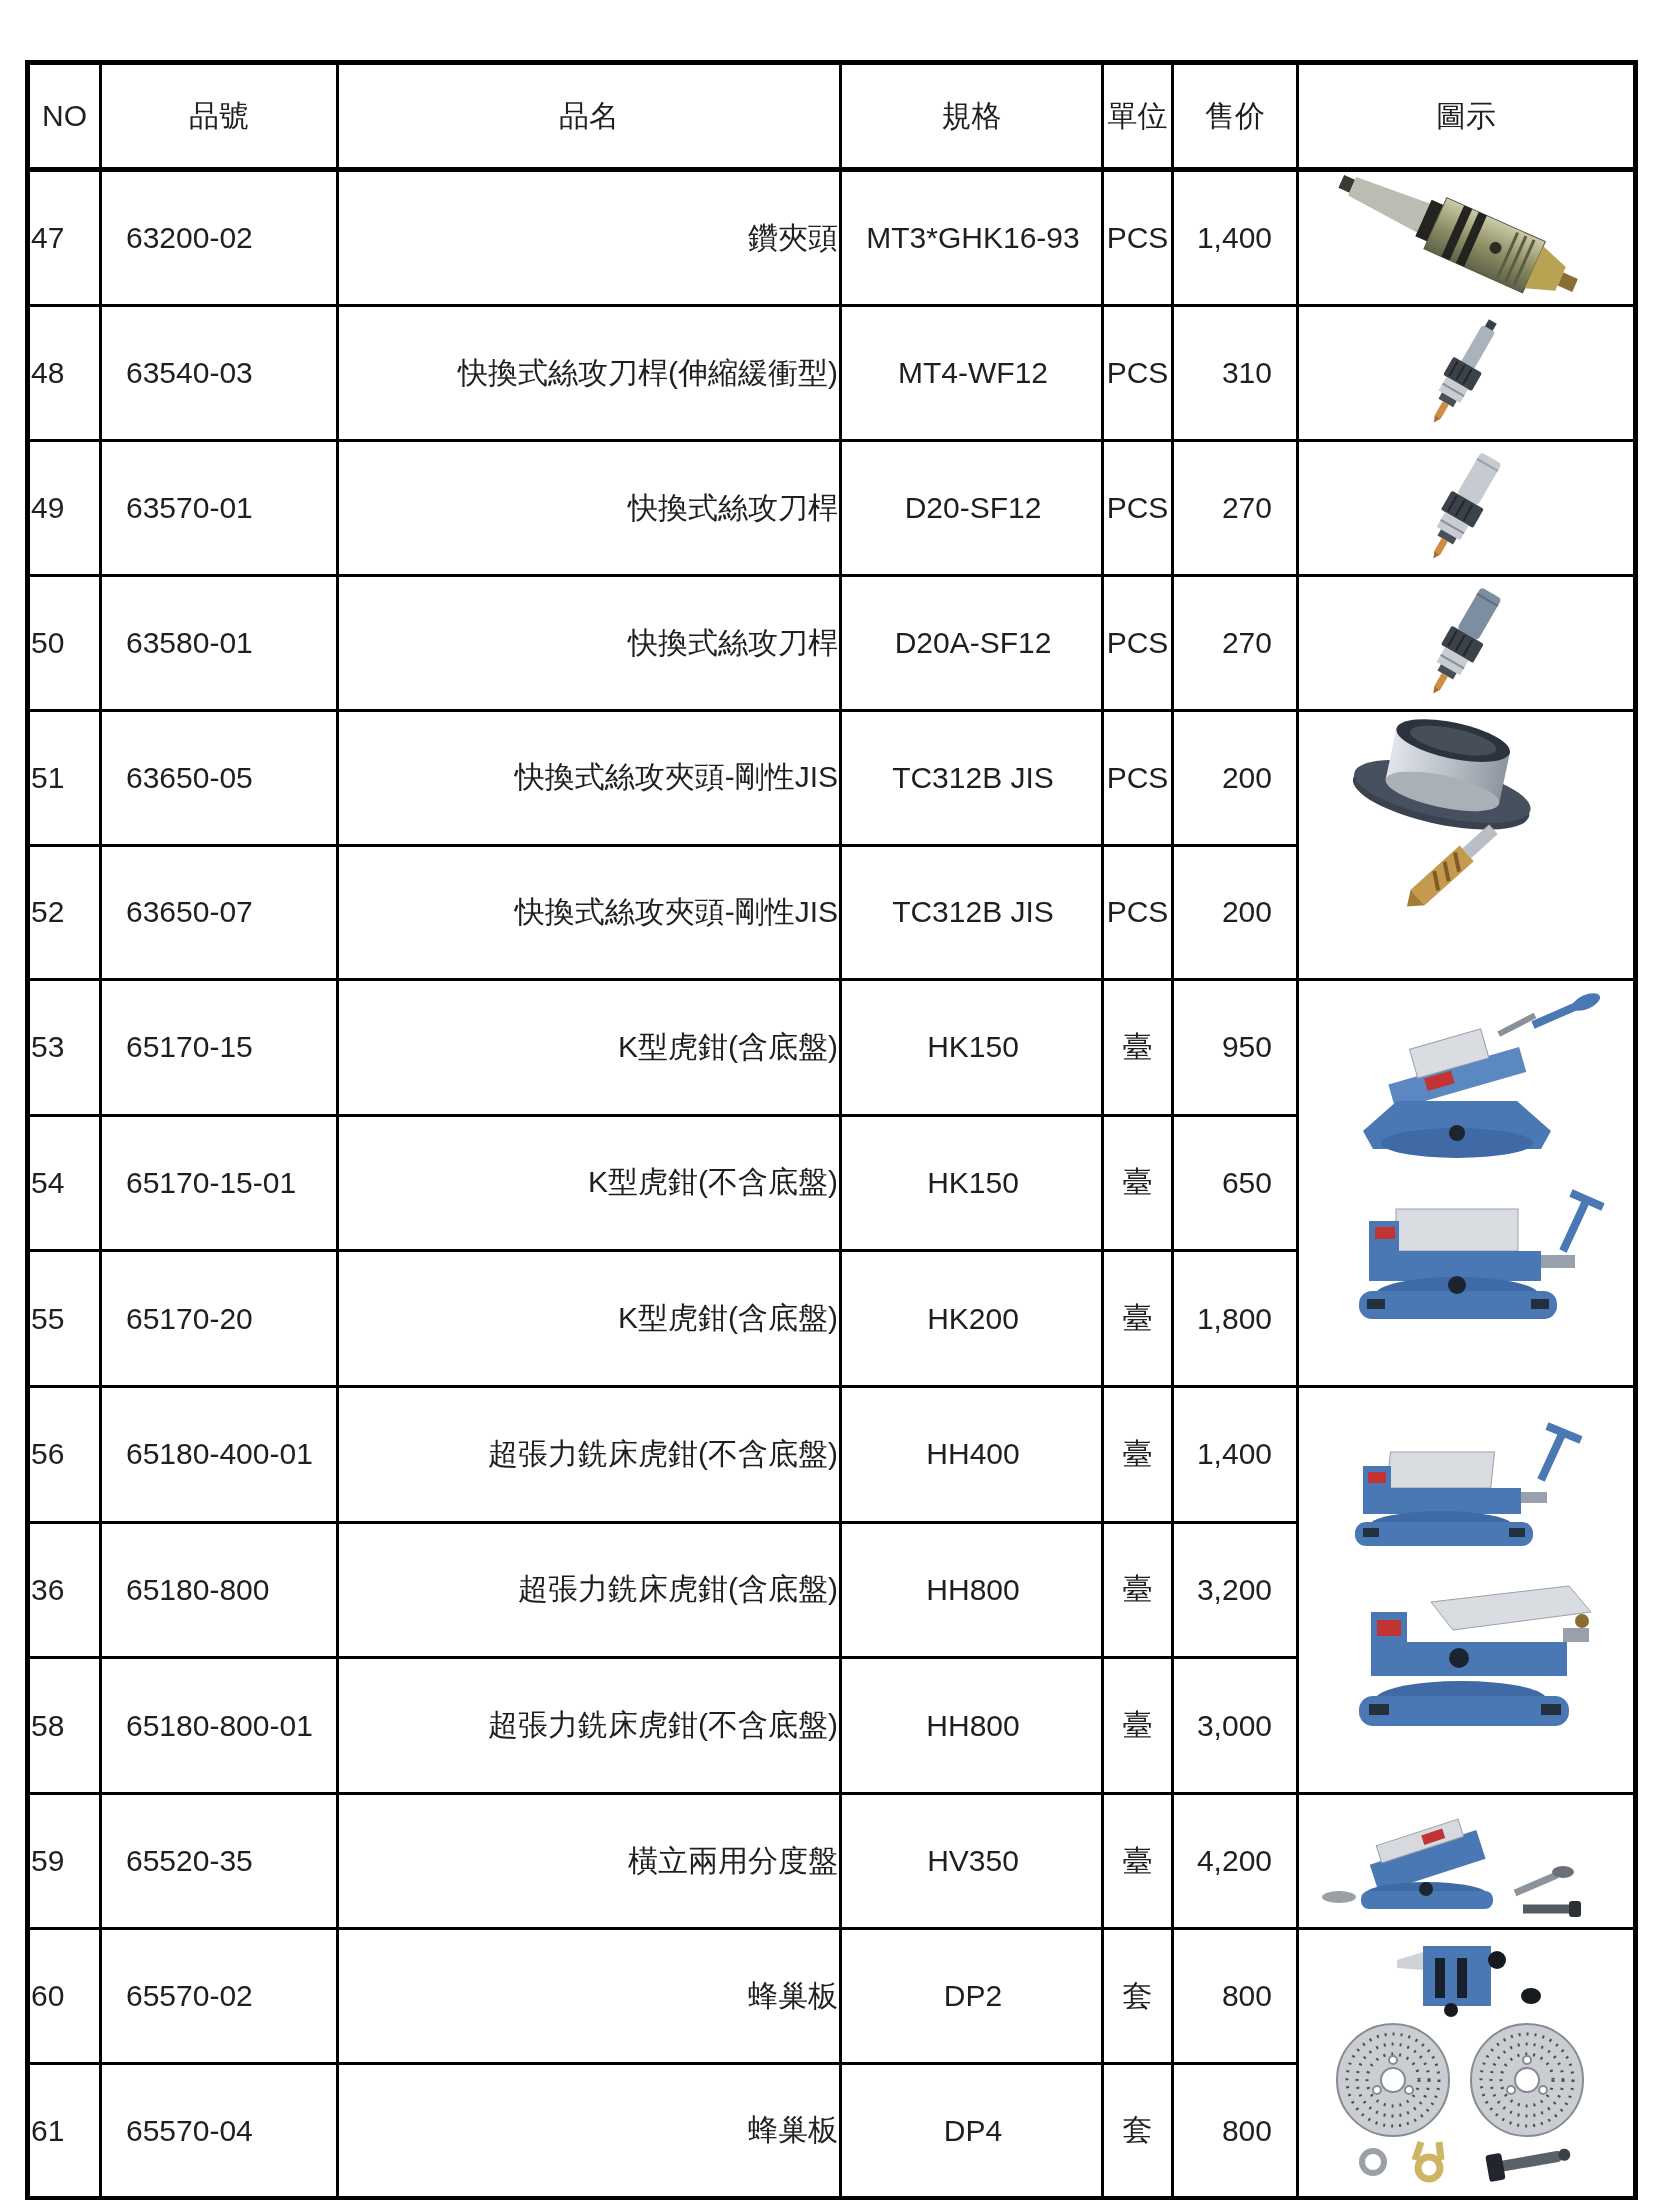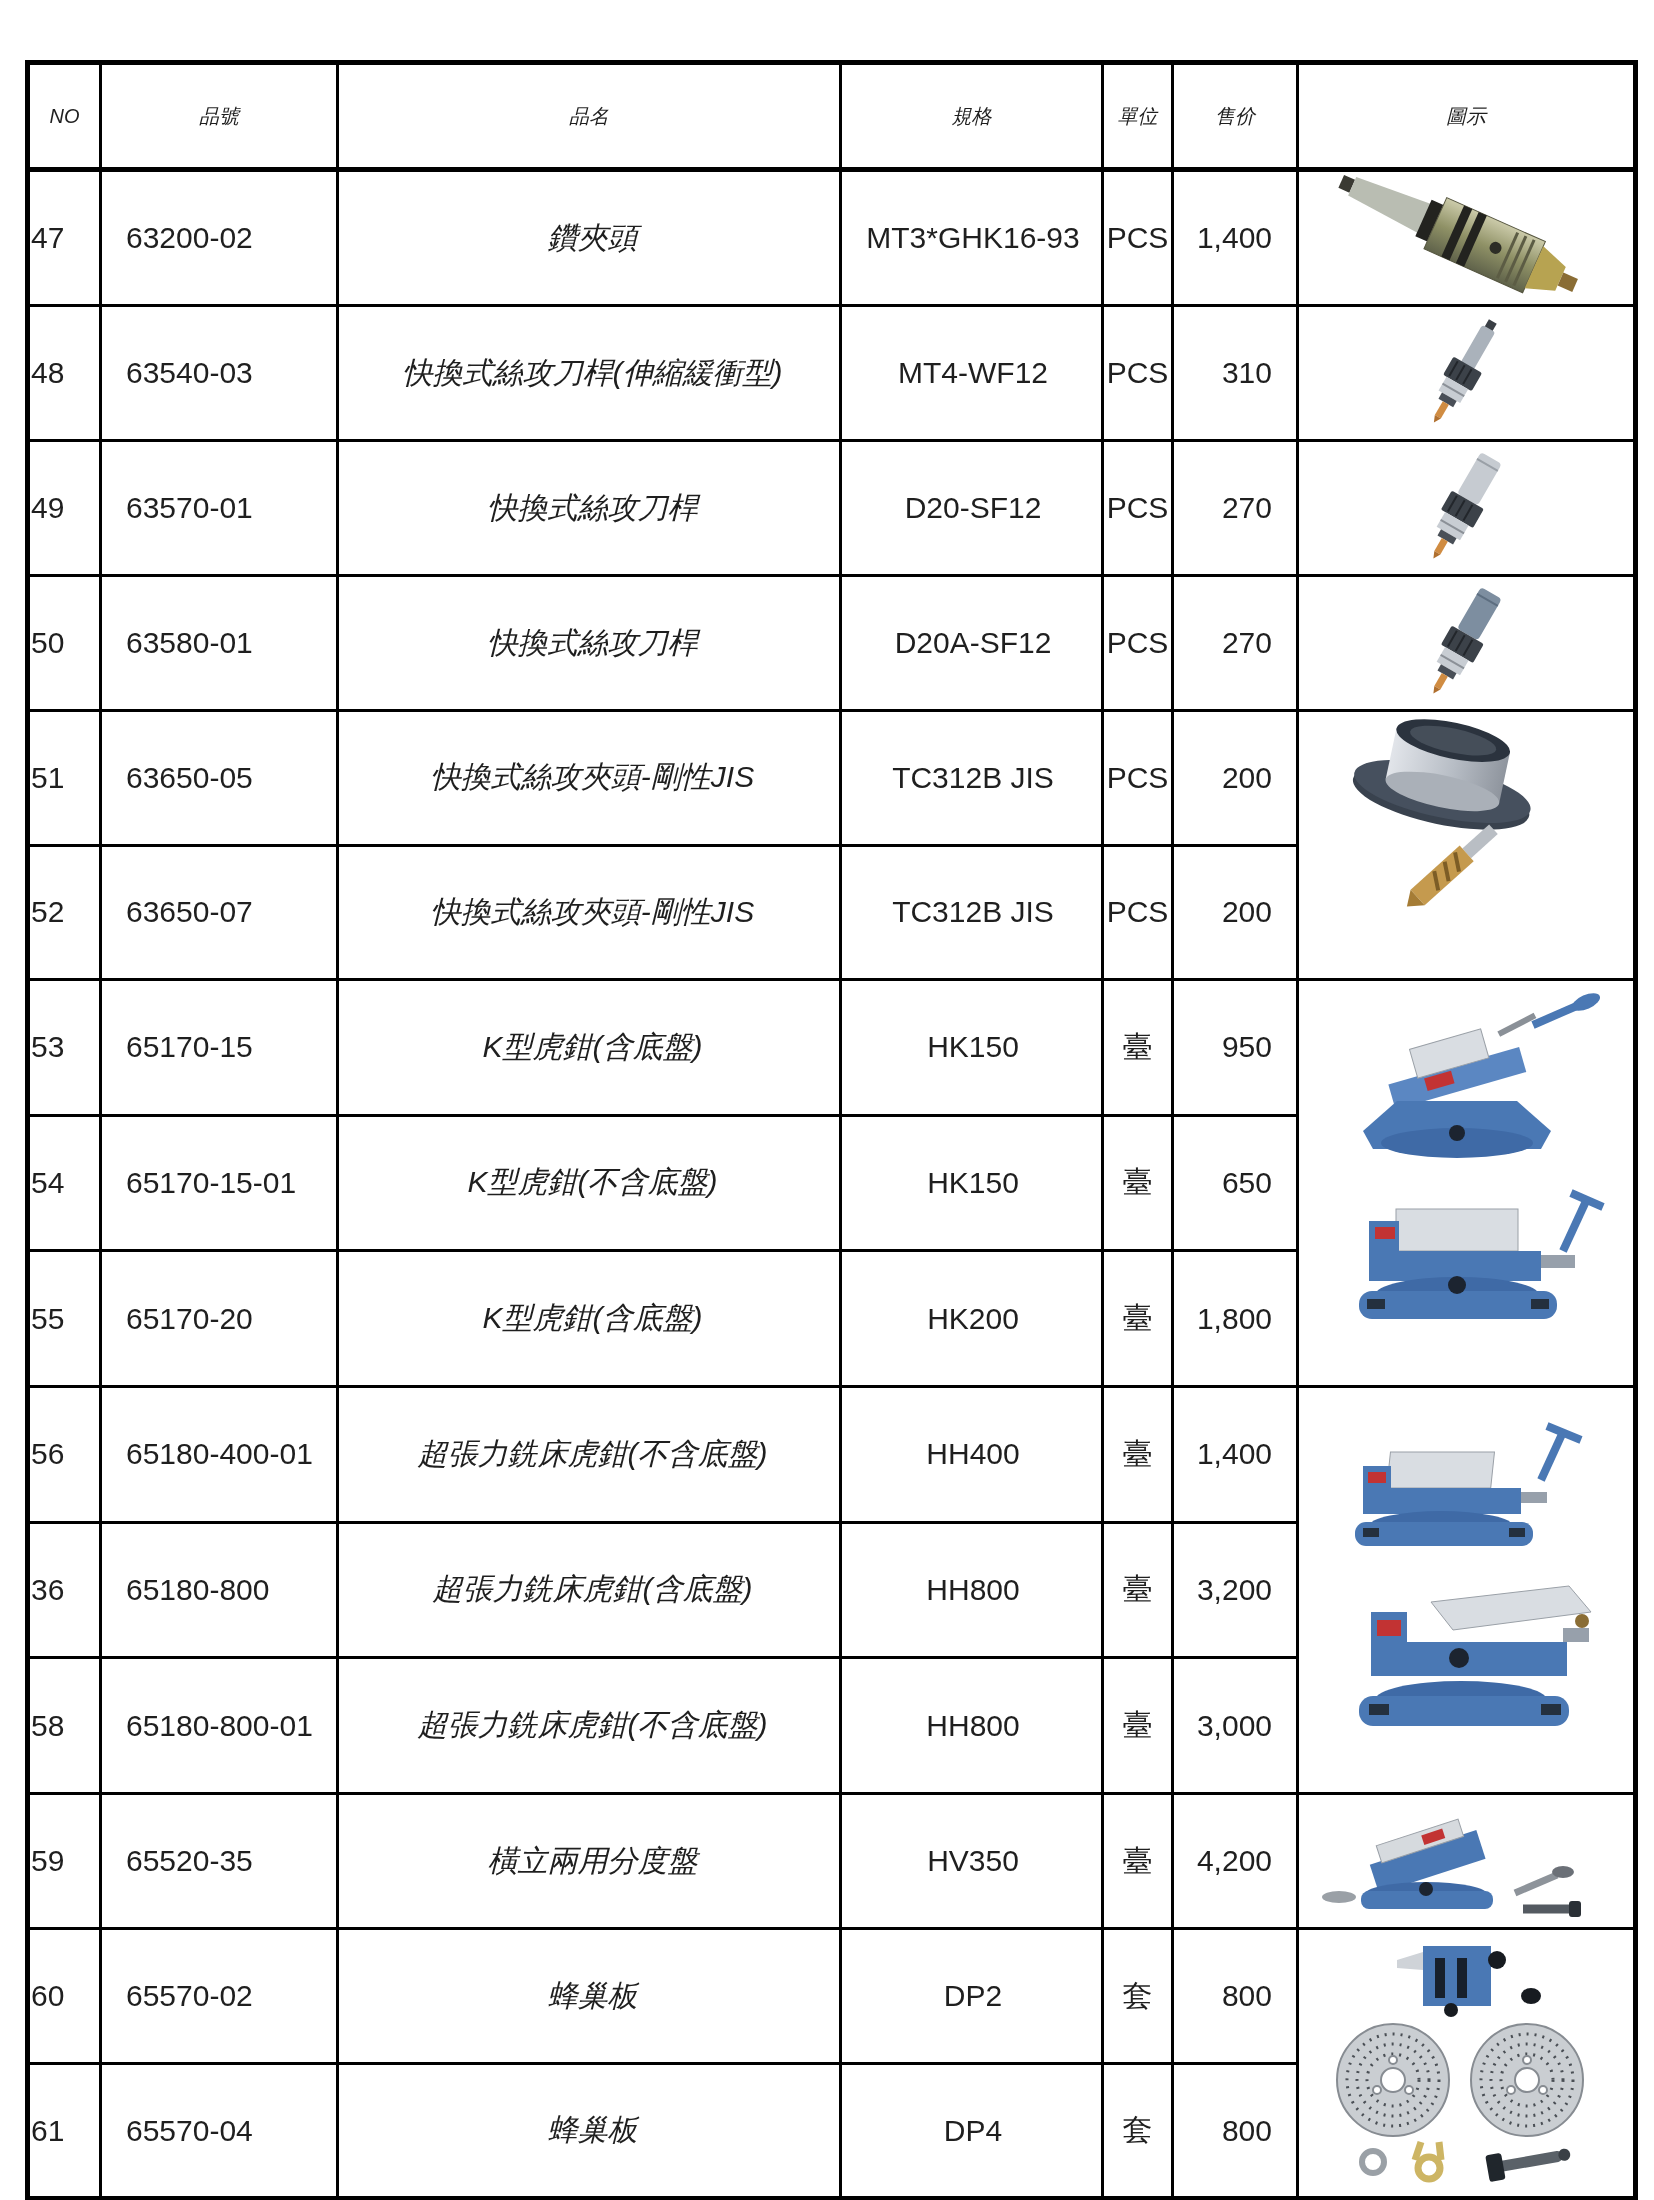--- a/index.html
+++ b/index.html
@@ -10,29 +10,28 @@
   table.price-table{
     border-collapse:collapse;table-layout:fixed;
     position:absolute;left:25px;top:60px;width:1608px;background:#fff;
     border:5px solid #000;
   }
   .price-table th,.price-table td{
     border:3px solid #000;color:#1f1f1f;font-weight:400;overflow:hidden;
     background:#fff;
   }
   .price-table thead th{
-    height:100px;font-size:20px;text-align:center;vertical-align:middle;
+    height:100px;font-size:30px;text-align:center;vertical-align:middle;
     border-bottom:5px solid #000;
-    font-style:italic;
   }
   .price-table tbody tr{height:134px;}
   .price-table tbody td{font-size:30px;vertical-align:middle;}
   .c-no{text-align:left;}
   .c-code{text-align:left;padding-left:24px;}
-  .c-name{text-align:center;padding-left:8px;font-style:italic;}
+  .c-name{text-align:right;padding-left:8px;}
   .c-spec{text-align:center;padding-left:4px;}
   .c-unit{text-align:center;margin-left:26px;}
   .c-price{text-align:right;padding-right:24px;}
   .c-img{padding:2px;text-align:center;}
   svg.photo{display:block;margin:0 auto;}
 </style>
 </head>
 <body>
 
 <table class="price-table">

